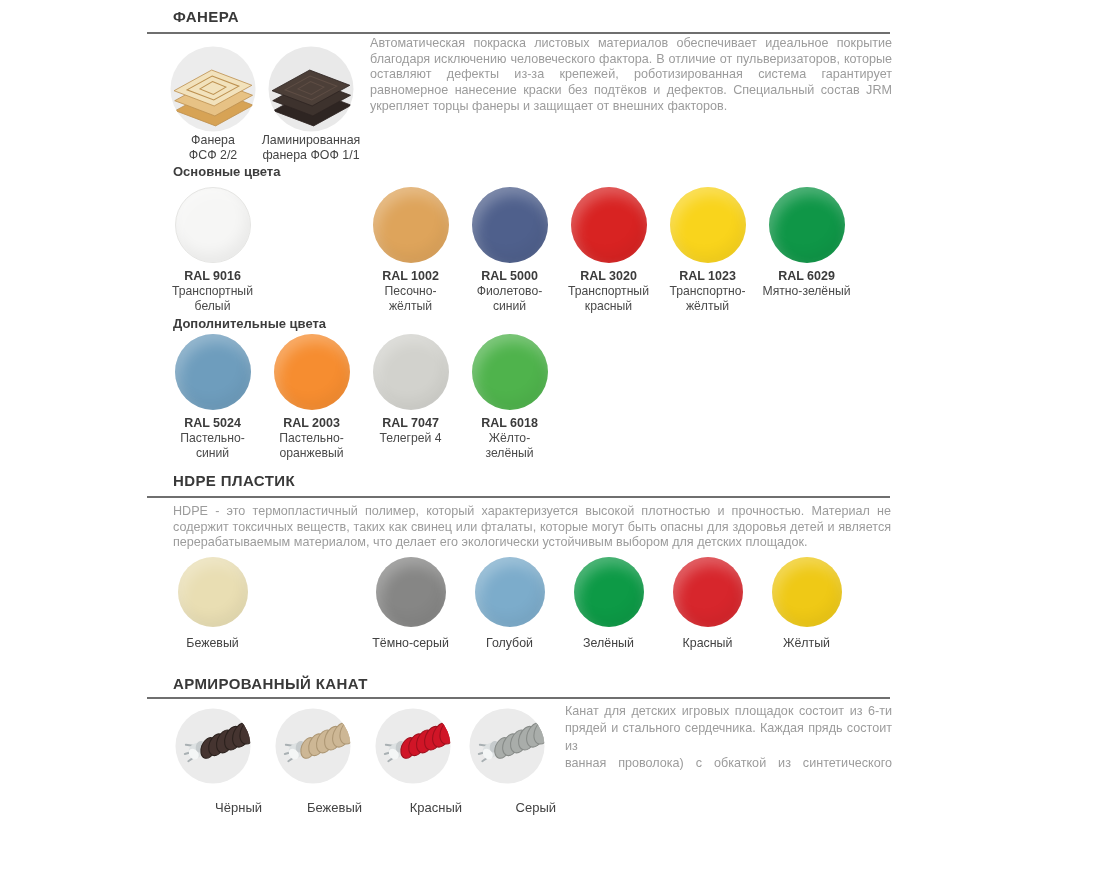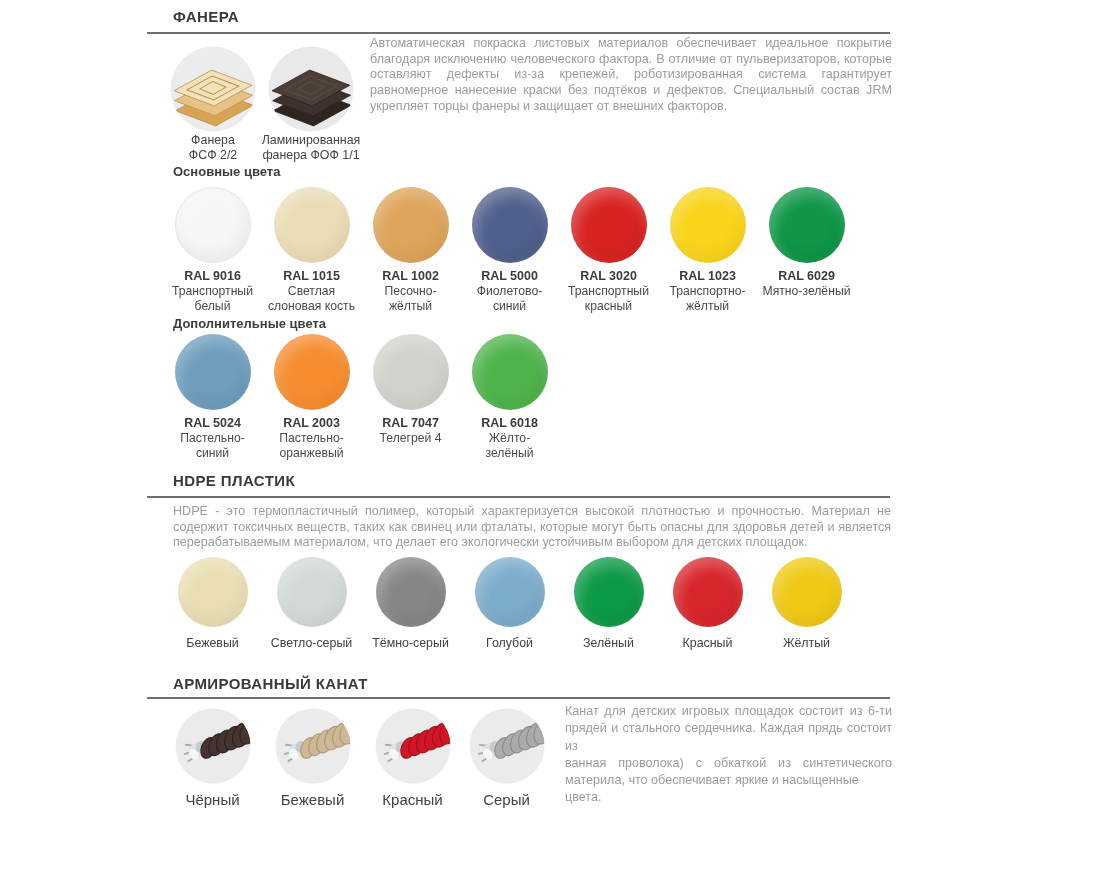--- a/index.html
+++ b/index.html
@@ -11,21 +11,21 @@
   .sub-label{position:absolute;left:173px;font-size:13px;font-weight:700;color:#3d3d3d;}
   .col{position:absolute;width:99px;text-align:center;}
   .dot{border-radius:50%;margin:0 auto;box-sizing:border-box;
        box-shadow:inset -4px -8px 14px rgba(0,0,0,.05),inset 4px 8px 14px rgba(255,255,255,.28);}
   .d76{width:76px;height:76px;}
   .d70{width:70px;height:70px;}
   .rim{border:1px solid #e5e5e3;}
   .ral-code{margin-top:6px;font-size:12.5px;font-weight:700;color:#3b3b3b;line-height:15px;}
   .ral-name{font-size:12.2px;color:#4a4a4a;line-height:15px;white-space:pre-line;}
   .simple-name{margin-top:9px;font-size:12.4px;color:#424242;}
-  .rope-name{margin-top:6px;font-size:15px;color:#424242;}
+  .rope-name{margin-top:15px;font-size:13px;color:#424242;text-align:right;}
   .mat-col{position:absolute;text-align:center;}
   .mat-label{margin-top:1px;font-size:12.4px;color:#454545;line-height:14.5px;white-space:pre-line;}
   .ply-svg{width:86px;height:86px;display:block;margin:0 auto;}
   .rope-svg{width:78px;height:78px;display:block;margin:0 auto;}
   .rope-para{position:absolute;left:565px;top:703px;width:327px;font-size:12.6px;line-height:17.3px;color:#9c9c9c;}
   .rope-para .jline{text-align:justify;text-align-last:justify;}
   .footnote{position:absolute;left:173px;top:841px;font-size:12.3px;color:#919191;}
   .bottom-line{position:absolute;left:90px;top:870px;width:1020px;height:1px;background:#ededed;}
 </style>
 </head>
@@ -87,26 +87,20 @@
   <div class="para" style="left:370px;top:36px;width:522px;">Автоматическая покраска листовых материалов обеспечивает идеальное покрытие благодаря исключению человеческого фактора. В отличие от пульверизаторов, которые оставляют дефекты из-за крепежей, роботизированная система гарантирует равномерное нанесение краски без подтёков и дефектов. Специальный состав JRM укрепляет торцы фанеры и защищает от внешних факторов.</div>
 
   <div class="sub-label" style="top:164px;">Основные цвета</div>
 
   <div class="col" style="left:163px;top:187px;">
     <div class="dot d76 rim" style="background-color: rgb(246, 246, 245);"></div>
     <div class="ral-code">RAL 9016</div>
     <div class="ral-name">Транспортный
 белый</div>
   </div>
-  <div class="col" style="left:262px;top:187px;">
-    <div class="dot d76" style="background-color: rgb(234, 220, 181);"></div>
-    <div class="ral-code">RAL 1015</div>
-    <div class="ral-name">Светлая
-слоновая кость</div>
-  </div>
   <div class="col" style="left:361px;top:187px;">
     <div class="dot d76" style="background-color: rgb(222, 164, 91);"></div>
     <div class="ral-code">RAL 1002</div>
     <div class="ral-name">Песочно-
 жёлтый</div>
   </div>
   <div class="col" style="left:460px;top:187px;">
     <div class="dot d76" style="background-color: rgb(79, 96, 140);"></div>
     <div class="ral-code">RAL 5000</div>
     <div class="ral-name">Фиолетово-
@@ -156,24 +150,20 @@
 зелёный</div>
   </div>
 
   <div class="sec-title" style="top:472px;">HDPE ПЛАСТИК</div>
   <div class="rule" style="top:496px;"></div>
   <div class="para" style="left:173px;top:504px;width:718px;">HDPE - это термопластичный полимер, который характеризуется высокой плотностью и прочностью. Материал не содержит токсичных веществ, таких как свинец или фталаты, которые могут быть опасны для здоровья детей и является перерабатываемым материалом, что делает его экологически устойчивым выбором для детских площадок.</div>
 
   <div class="col" style="left:163px;top:557px;">
     <div class="dot d70" style="background-color: rgb(233, 222, 179);"></div>
     <div class="simple-name">Бежевый</div>
-  </div>
-  <div class="col" style="left:262px;top:557px;">
-    <div class="dot d70" style="background-color: rgb(211, 218, 214);"></div>
-    <div class="simple-name">Светло-серый</div>
   </div>
   <div class="col" style="left:361px;top:557px;">
     <div class="dot d70" style="background-color: rgb(134, 134, 133);"></div>
     <div class="simple-name">Тёмно-серый</div>
   </div>
   <div class="col" style="left:460px;top:557px;">
     <div class="dot d70" style="background-color: rgb(124, 172, 203);"></div>
     <div class="simple-name">Голубой</div>
   </div>
   <div class="col" style="left:559px;top:557px;">
@@ -317,18 +307,17 @@
       </g>
         </g>
     </svg>
     <div class="rope-name">Серый</div>
   </div>
 
   <div class="rope-para">
     <div class="jline">Канат для детских игровых площадок состоит из 6-ти</div>
     <div class="jline">прядей и стального сердечника. Каждая прядь состоит из</div>
     <div class="jline">ванная проволока) с обкаткой из синтетического</div>
-    <div>материла, что обеспечивает яркие и насыщенные цвета.</div>
   </div>
 
   <div class="bottom-line"></div>
 
 </div>
 
 </body></html>

